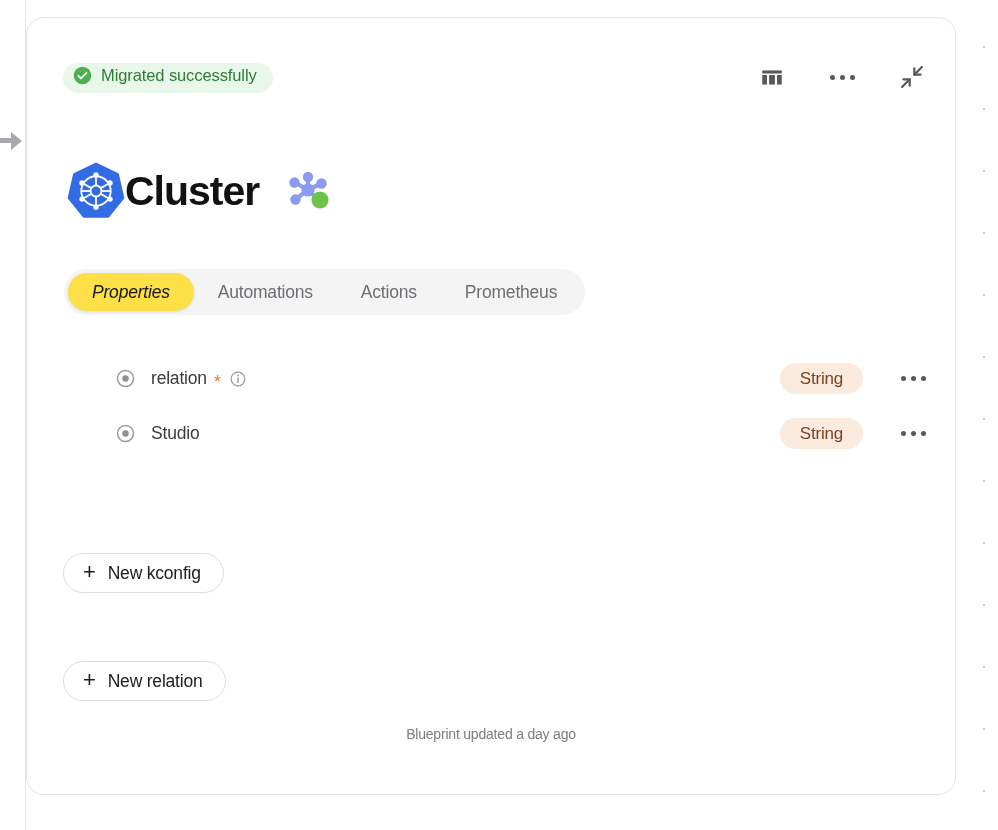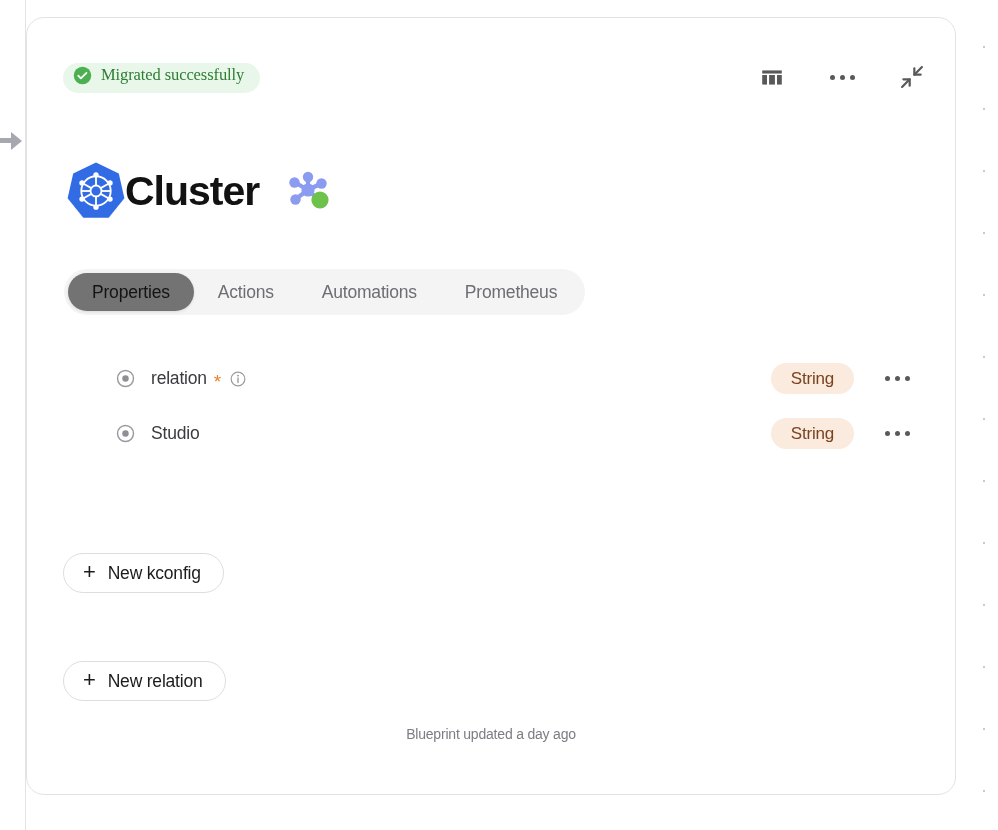--- a/index.html
+++ b/index.html
@@ -72,21 +72,20 @@
     left: 36px;
     top: 45px;
     display: flex;
     align-items: center;
     gap: 9px;
     background: #e9f7ea;
     border-radius: 16px;
     padding: 6px 16px 12px 10px;
     box-sizing: border-box;
     height: 30px;
-    font-family: Liberation Serif, serif;
   }
   .status-chip .check {
     width: 19px;
     height: 19px;
     flex: none;
   }
   .status-chip .label {
     font-size: 16.5px;
     color: #2e7d33;
     letter-spacing: -0.1px;
@@ -174,23 +173,24 @@
     justify-content: center;
     padding: 0 24px;
     border-radius: 19px;
     font-size: 17.5px;
     color: #6d6d73;
     cursor: pointer;
     letter-spacing: -0.2px;
     white-space: nowrap;
   }
   .tab.active {
-    background: #737373;
+    background: #fde047;
     color: #141414;
     box-shadow: 0 1px 3px rgba(0,0,0,0.10);
+    font-style: italic;
   }
 
   
   #property-list {
     position: absolute;
     left: 63px;
     top: 333px;
     width: 845px;
   }
   .property-row {
@@ -221,24 +221,24 @@
     top: 3px;
   }
   .prop-info {
     width: 16px;
     height: 16px;
     margin-left: 9px;
     flex: none;
   }
   .prop-right {
     position: absolute;
-    right: 16px;
-    display: flex;
-    align-items: center;
-    gap: 9px;
+    right: 0;
+    display: flex;
+    align-items: center;
+    gap: 16px;
   }
   .type-badge {
     height: 31px;
     border-radius: 16px;
     display: flex;
     align-items: center;
     justify-content: center;
     padding: 0 20px;
     font-size: 17px;
     letter-spacing: -0.2px;
@@ -386,22 +386,22 @@
         <circle cx="9.5" cy="12.5" r="5.2"></circle>
         <circle cx="36.5" cy="13.5" r="5.2"></circle>
         <circle cx="10.5" cy="29.5" r="5.2"></circle>
       </g>
       <circle cx="35" cy="30" r="8.6" fill="#6cc24a"></circle>
     </svg>
   </div>
 
   <div id="tabs">
     <div class="tab active">Properties</div>
+    <div class="tab">Automations</div>
     <div class="tab">Actions</div>
-    <div class="tab">Automations</div>
     <div class="tab">Prometheus</div>
   </div>
 
   <div id="property-list">
 
     <div class="property-row">
       <svg class="prop-radio" viewBox="0 0 20 20">
         <circle cx="10" cy="10" r="8.4" fill="none" stroke="#9a9aa0" stroke-width="1.5"></circle>
         <circle cx="10" cy="10" r="3.4" fill="#8f8f95"></circle>
       </svg>

